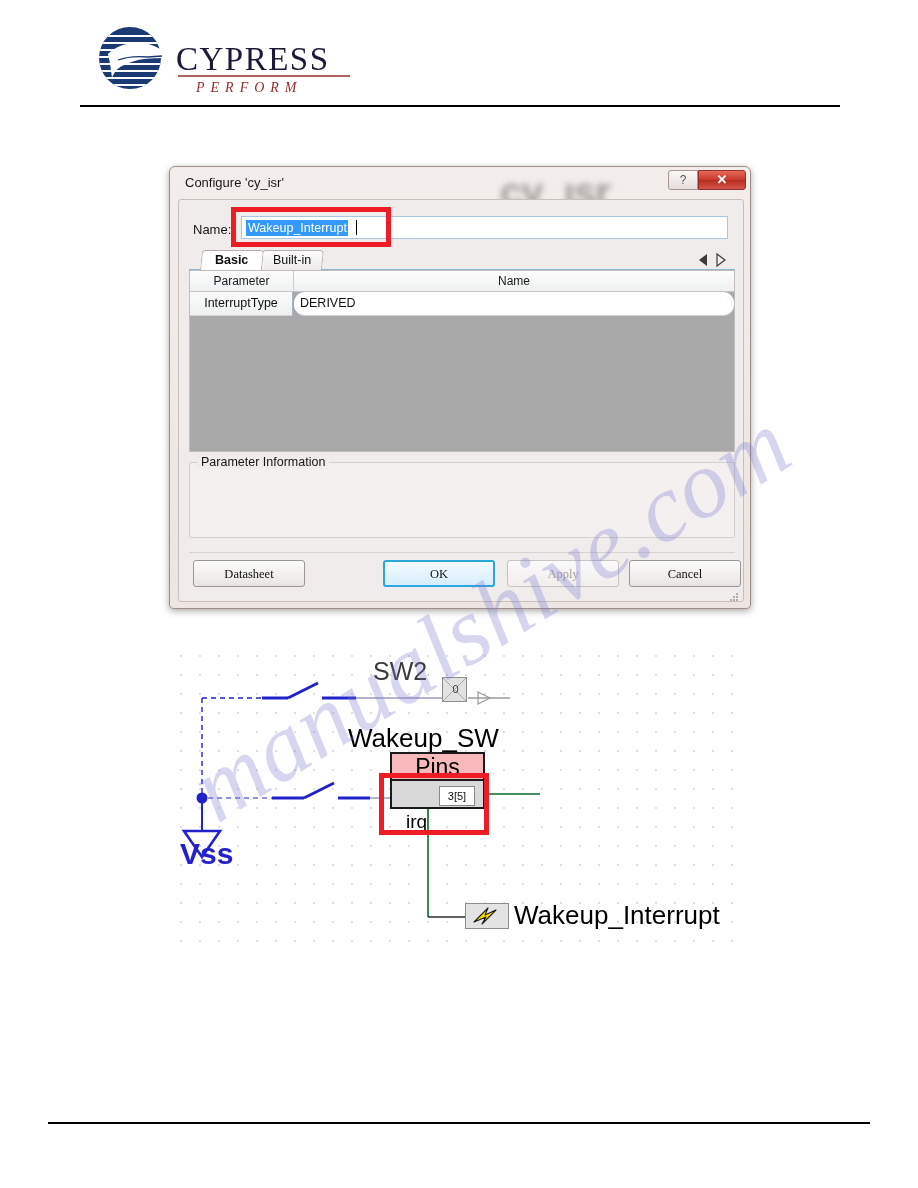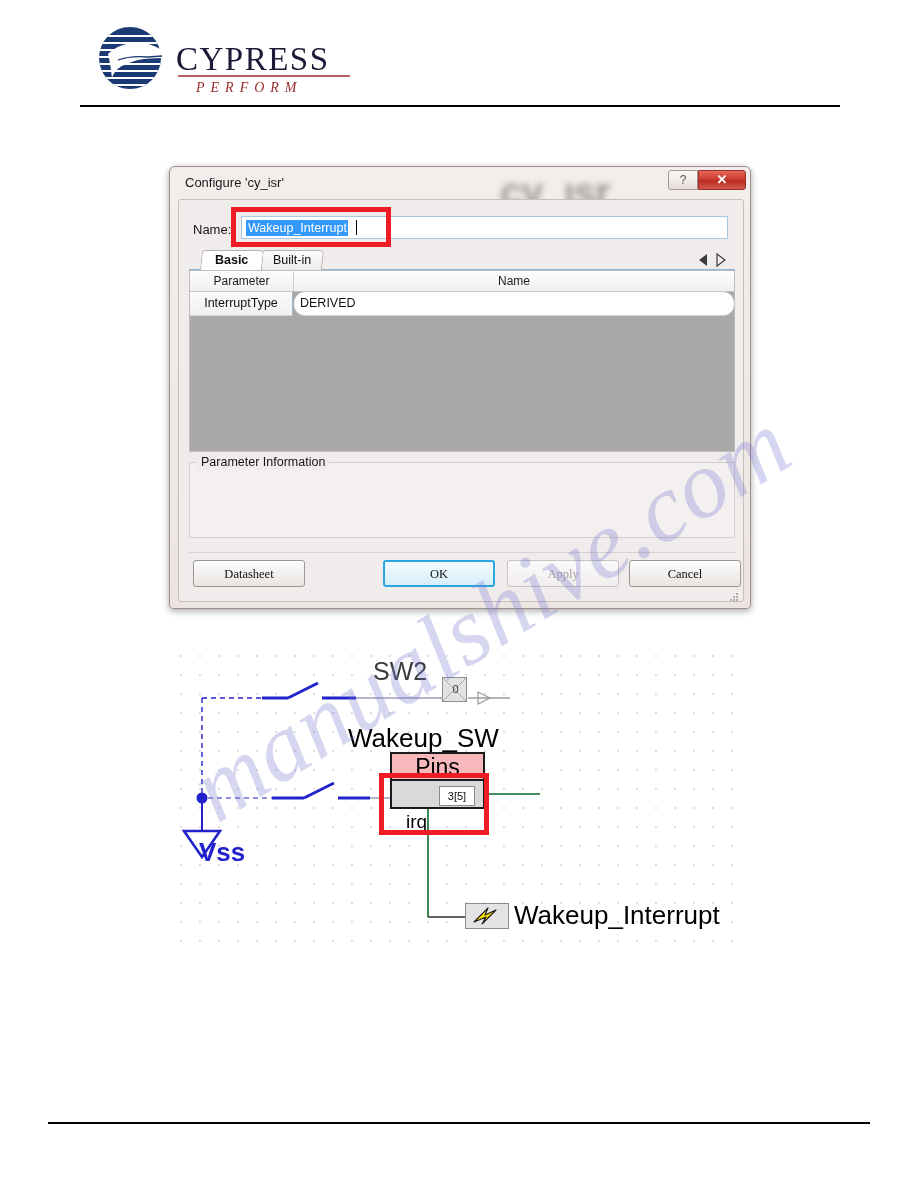--- a/index.html
+++ b/index.html
@@ -403,21 +403,21 @@
     z-index: 10;
   }
   .sch-label {
     position: absolute;
     font-family: "Liberation Sans", sans-serif;
     color: #000000;
     white-space: nowrap;
   }
   .lbl-sw2 { left: 193px; top: 2px; font-size: 25px; color: #3a3a3a; }
   .lbl-wakeupsw { left: 168px; top: 68px; font-size: 26px; }
-  .lbl-vss { left: 0px; top: 182px; font-size: 26px; color: #2222cc; font-weight: bold; margin-left: 19px; }
+  .lbl-vss { left: 0px; top: 182px; font-size: 30px; color: #2222cc; font-weight: bold; }
   .lbl-pins {
     position: absolute;
     left: 210px; top: 97px;
     width: 95px; height: 27px;
     background: #f8b9bd;
     border: 2px solid #1a1a1a;
     border-bottom: none;
     font-size: 23px;
     text-align: center;
     line-height: 26px;

